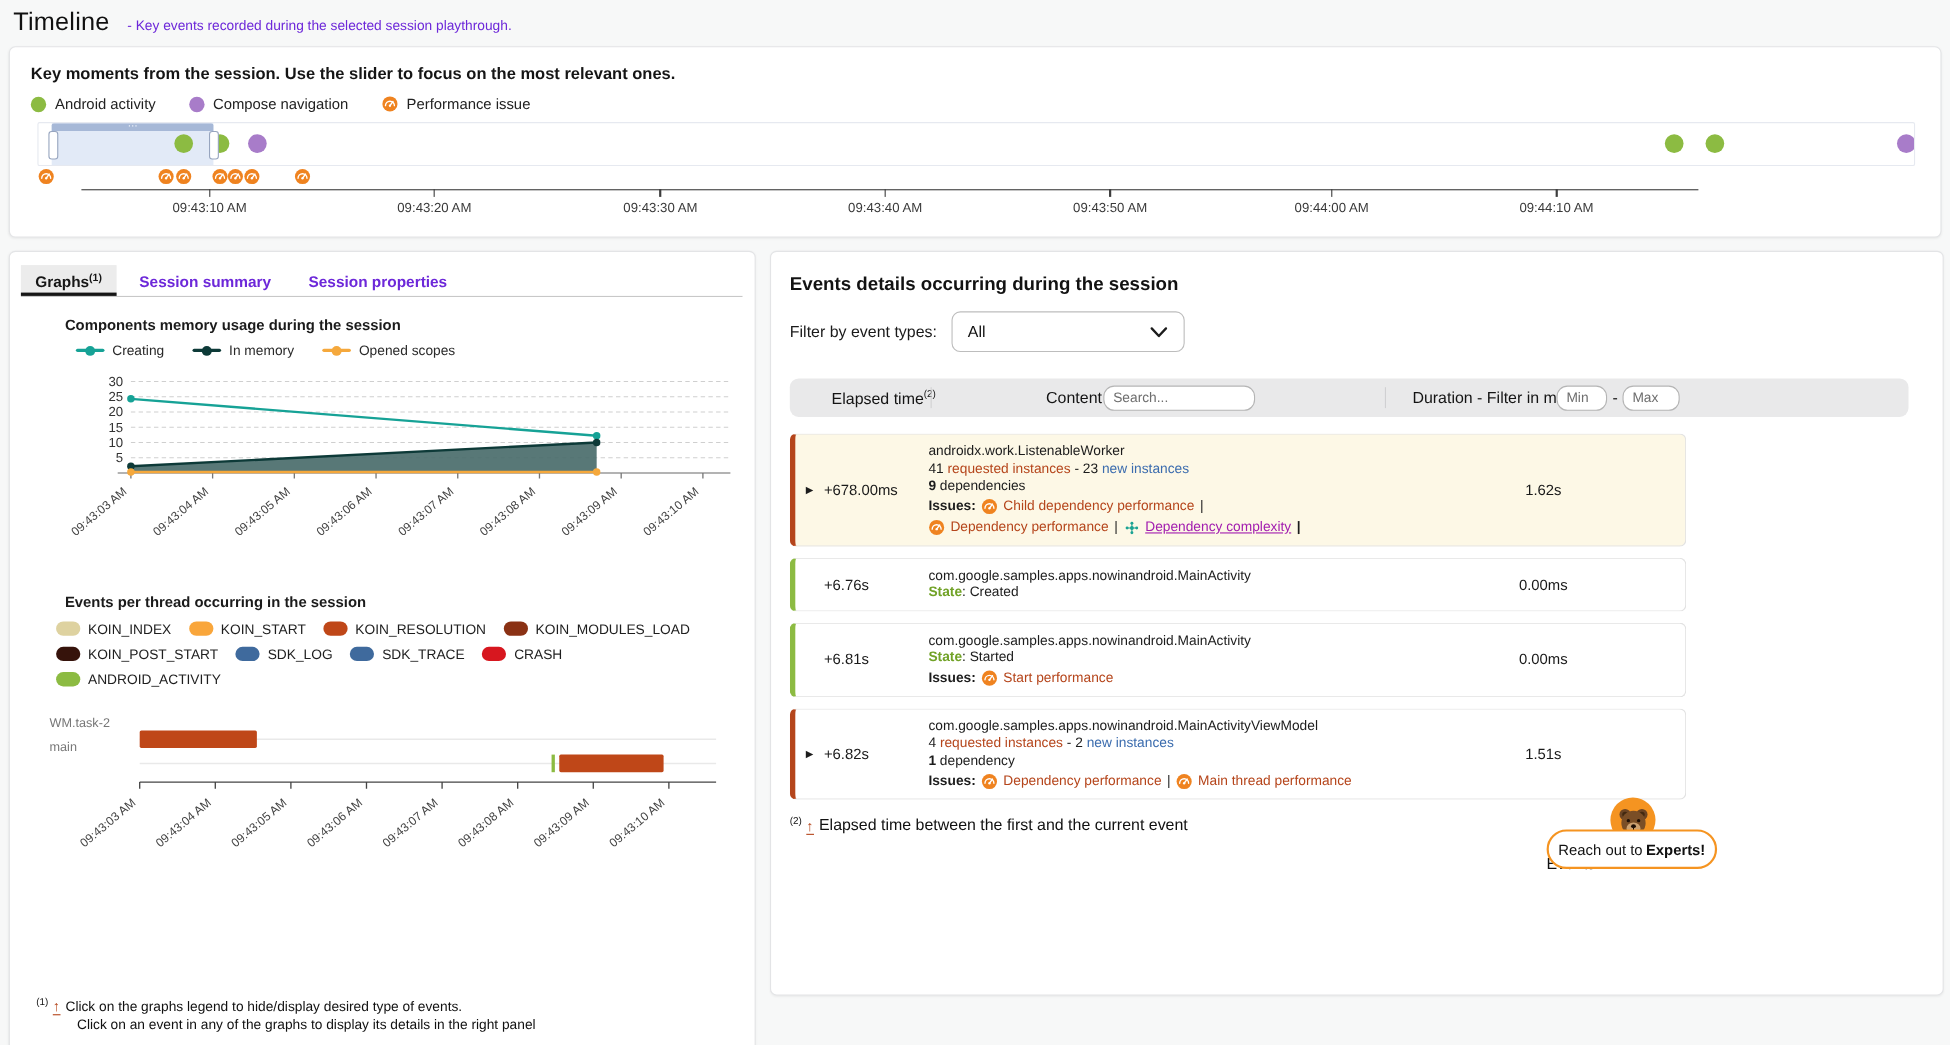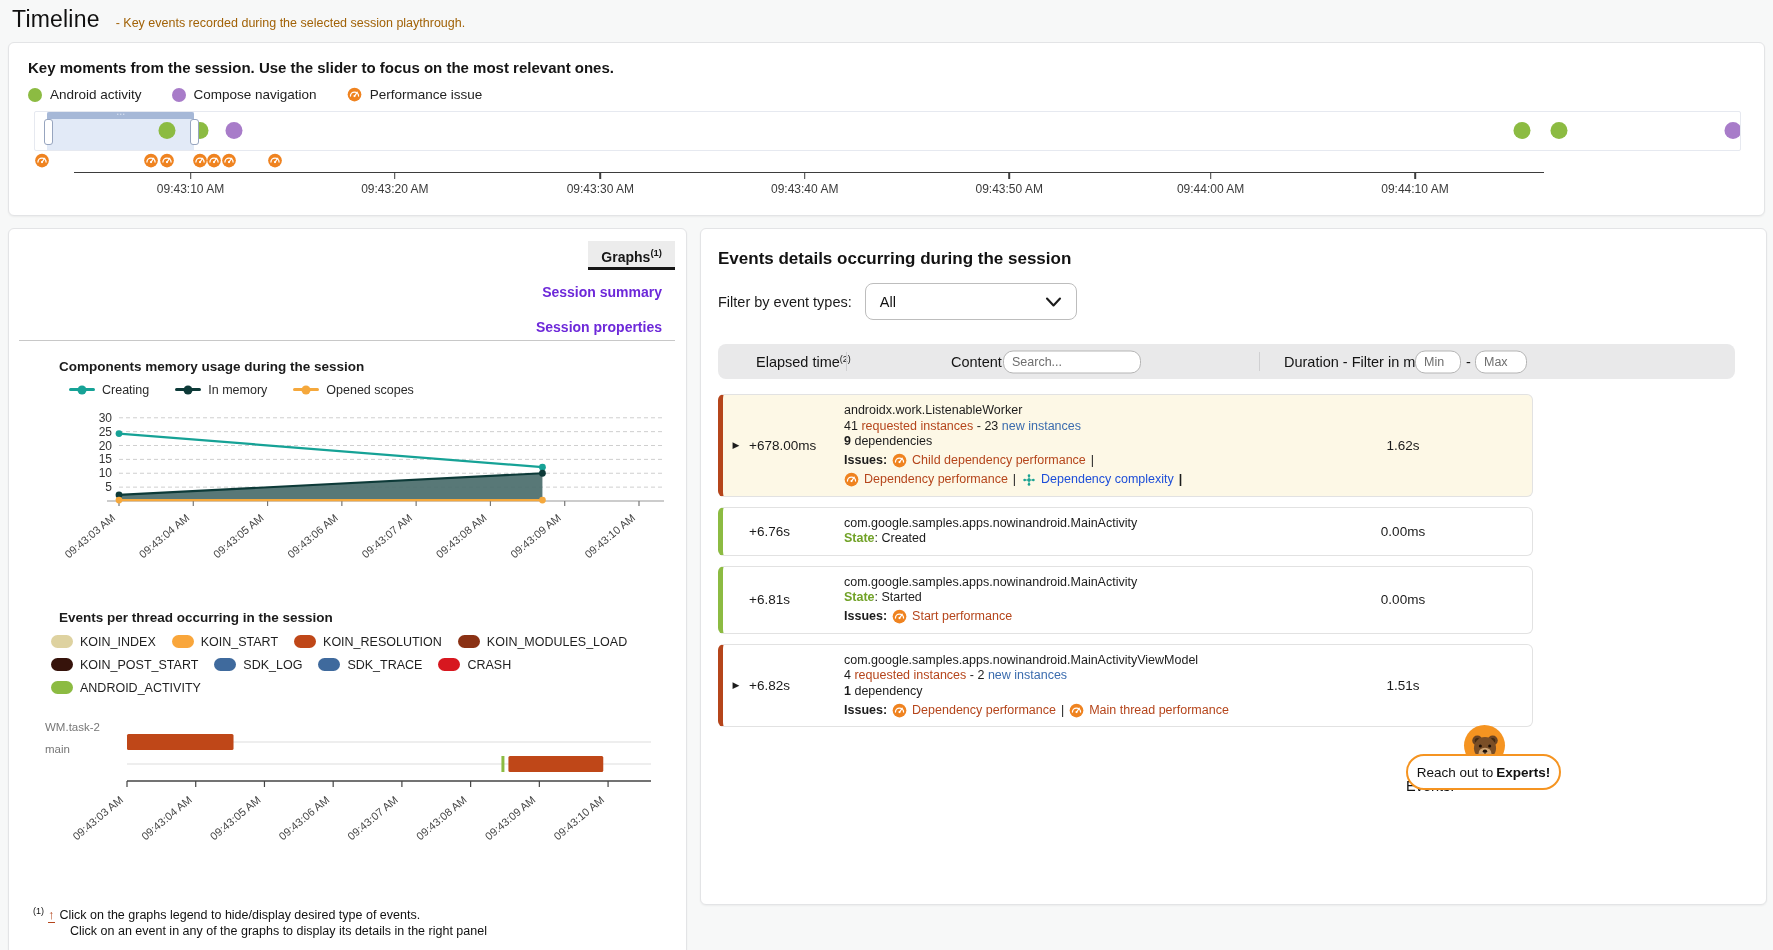--- a/index.html
+++ b/index.html
@@ -2,21 +2,21 @@
 <html><head>
 <meta charset="utf-8">
 <style>
   html,body{margin:0;padding:0;}
   body{font-family:"Liberation Sans",sans-serif;background:#f7f8f8;}
   .viewport{position:relative;width:1773px;height:950px;overflow:hidden;background:#f7f8f8;}
 
   
   .page-header{position:absolute;left:12px;top:6px;display:flex;align-items:baseline;gap:16px;}
   .page-title{font-size:23px;font-weight:500;color:#101010;letter-spacing:.2px;}
-  .page-subtitle{font-size:12.5px;color:#a16207;}
+  .page-subtitle{font-size:12.5px;color:#6d28d9;}
 
   
   .card{position:absolute;background:#fff;border:1px solid #e3e4e6;border-radius:6px;box-shadow:0 1px 2px rgba(0,0,0,.05);}
   .moments-card{left:8px;top:42px;width:1755px;height:172px;}
   .left-card{left:8px;top:228px;width:677px;height:740px;}
   .right-card{left:700px;top:228px;width:1065px;height:675px;}
 
   
   .moments-heading{margin:16px 0 0 19px;font-size:15px;font-weight:700;color:#151515;}
   .legend-row{margin:11px 0 0 19px;display:flex;align-items:center;gap:30px;font-size:13.5px;color:#222;}
@@ -32,21 +32,21 @@
   .tl-handle{position:absolute;top:7px;width:7px;height:24px;background:#fff;border:1px solid #97a5bf;border-radius:3px;}
   .tl-dot{position:absolute;top:10px;width:17px;height:17px;border-radius:50%;transform:translateX(-50%);}
   .tl-markers{position:relative;height:18px;margin-top:1px;}
   .tl-marker{position:absolute;top:1px;transform:translateX(-50%);}
   .tl-axis{position:relative;height:34px;}
   .tl-axis-line{position:absolute;left:40px;width:1470px;top:2px;border-top:1.6px solid #3d3d3d;}
   .tl-tick{position:absolute;top:2px;width:1.6px;height:7px;background:#3d3d3d;transform:translateX(-50%);}
   .tl-tick-label{position:absolute;top:12px;transform:translateX(-50%);font-size:12px;color:#3a3a3a;white-space:nowrap;}
 
   
-  .tabs{display:flex;gap:8px;margin:12px 0 0 10px;width:656px;border-bottom:1px solid #c8c8c8;align-items:flex-end;flex-direction:column;}
+  .tabs{display:flex;gap:8px;margin:12px 0 0 10px;width:656px;border-bottom:1px solid #c8c8c8;align-items:flex-end;}
   .tab{padding:6px 13px 5px;font-size:14px;font-weight:700;color:#6d28d9;cursor:pointer;white-space:nowrap;}
   .tab.active{color:#161616;background:#ececec;border-bottom:3px solid #161616;padding-bottom:2px;}
   .tabsup{font-size:9.5px;}
 
   
   .chart-title{margin:18px 0 0 50px;font-size:13.5px;font-weight:700;color:#1b1b1b;}
   .chart-legend{margin:9px 0 0 60px;display:flex;align-items:center;gap:26px;font-size:12.5px;color:#2a2a2a;}
   .lg-item{display:flex;align-items:center;gap:7px;cursor:pointer;}
   .lg-mark{position:relative;width:26px;height:3px;border-radius:2px;}
   .lg-mark::after{content:"";position:absolute;left:50%;top:50%;width:9px;height:9px;transform:translate(-50%,-50%);border-radius:50%;background:inherit;}
@@ -77,21 +77,21 @@
 
   .rows{margin:15px 0 0 17px;width:815px;}
   .event-row{position:relative;display:grid;grid-template-columns:26px 95px 479px 160px 1fr;align-items:center;border:1px solid #e2e2e2;border-left:5px solid #b5451b;border-radius:6px;background:#fff;padding:8px 0;box-sizing:border-box;margin-bottom:10px;cursor:pointer;}
   .expander{font-size:9px;color:#1c1c1c;text-align:center;}
   .expander.on::before{content:"▶";}
   .elapsed{font-size:13.5px;color:#1a1a1a;}
   .content{font-size:12.5px;color:#1c1c1c;line-height:15.5px;}
   .c-title{}
   .rust{color:#b5451b;}
   .blue{color:#3b6cae;text-align:center;}
-  .tealtx{color:#1d4ed8;}
+  .tealtx{color:#a21caf;text-decoration:underline;}
   .greentx{color:#71a227;font-weight:700;}
   .c-iline{display:flex;align-items:center;gap:5px;margin-top:3.5px;}
   .c-iline b{font-weight:700;}
   .isep{color:#1c1c1c;}
   .duration{font-size:13.5px;color:#1a1a1a;text-align:center;}
 
   .fn2{margin:14px 0 0 17px;font-size:14.5px;color:#111;}
   .events-count{position:absolute;left:705px;top:549px;font-size:14.5px;color:#111;}
 
   
@@ -503,20 +503,23 @@
                 </svg>
               </span>
               <span class="rust">Main thread performance</span>
             </div>
         </div>
         <span class="duration">1.51s</span>
       </article>
 
     </div>
 
+    <div class="fn2">
+      <sup>(2)</sup><span class="fn-arrow"></span><span>Elapsed time between the first and the current event</span>
+    </div>
     <div class="events-count">Events:</div>
   </section>
 
   <div class="experts">
     <div class="mascot">
       <svg width="34" height="34" viewBox="0 0 40 40">
         <circle cx="11" cy="10" r="6" fill="#6b4423"></circle>
           <circle cx="29" cy="10" r="6" fill="#6b4423"></circle>
         <circle cx="11" cy="10" r="3" fill="#42280f"></circle>
           <circle cx="29" cy="10" r="3" fill="#42280f"></circle>

